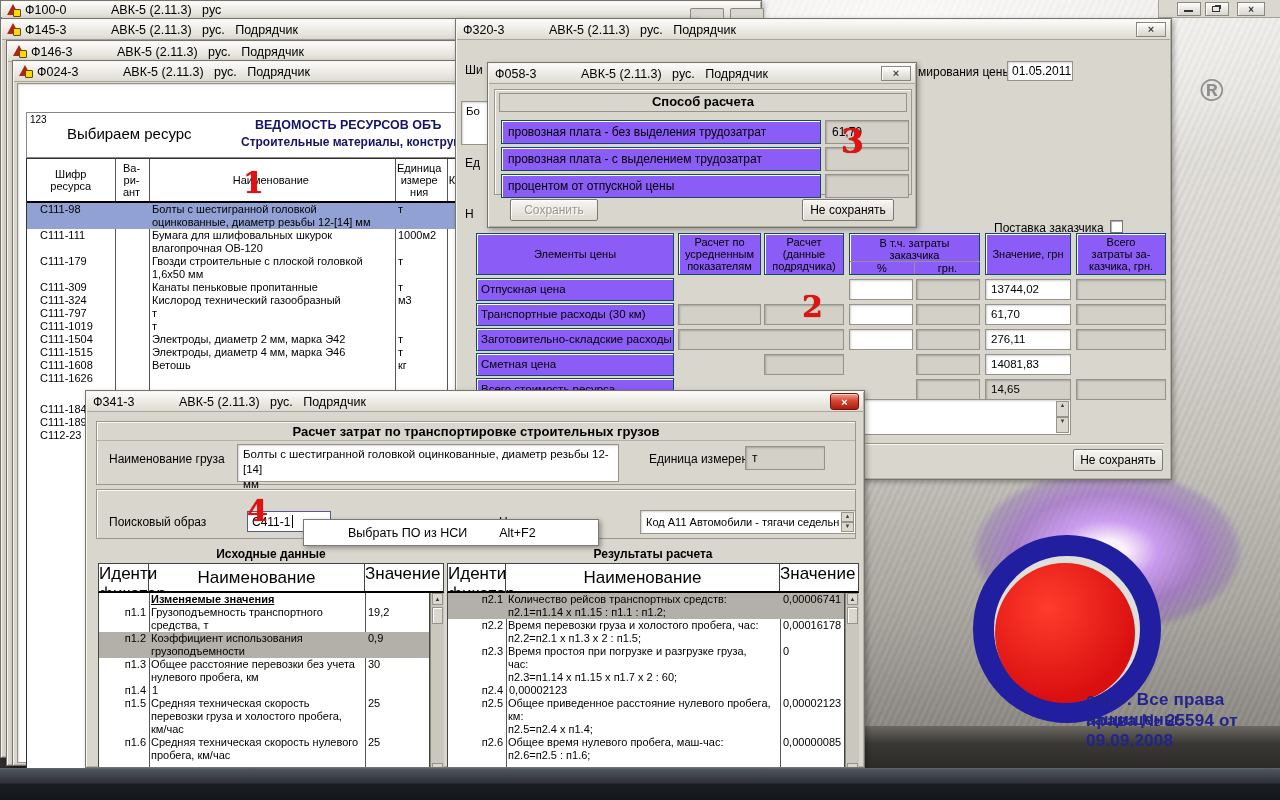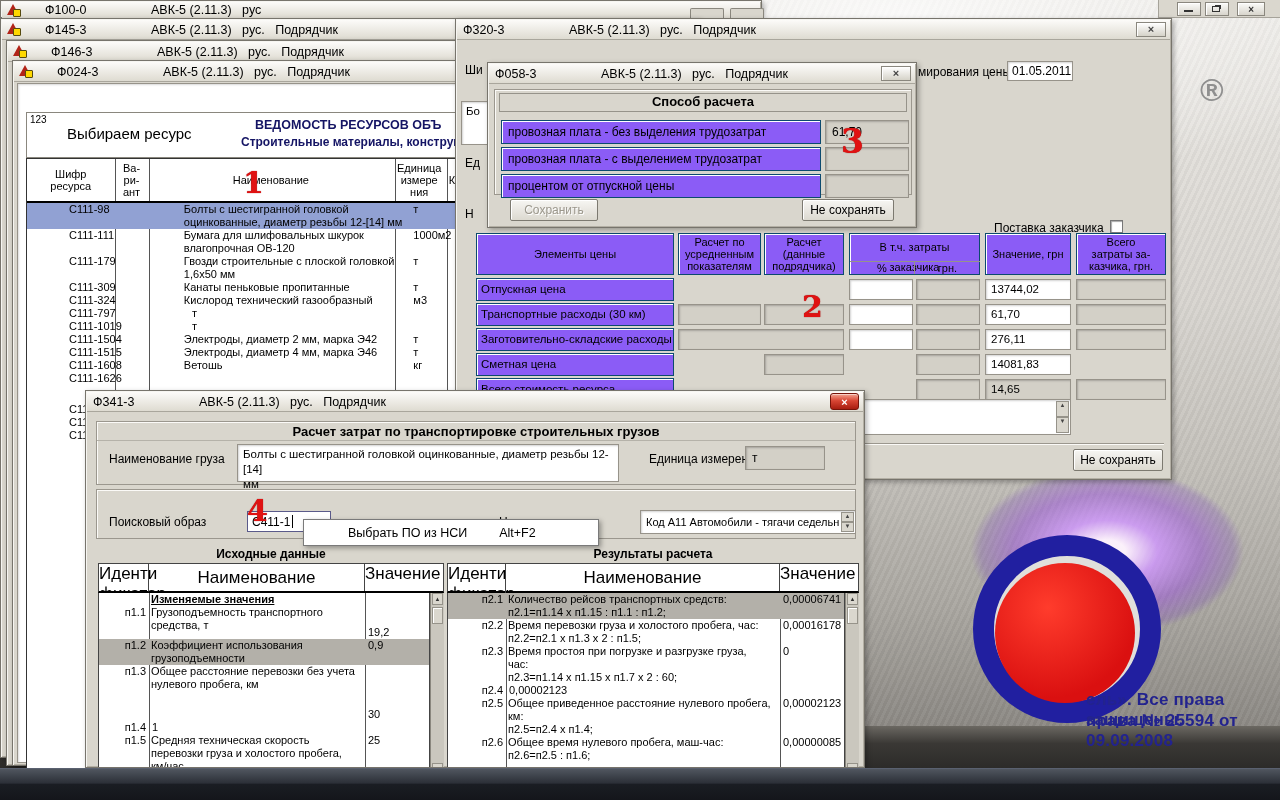--- a/index.html
+++ b/index.html
@@ -21,21 +21,21 @@
     background:radial-gradient(circle at 38% 32%, #ff3c2c, #da1010 70%);}
   #regmark{left:1200px;top:72px;font-size:32px;color:#8f8f8f;font-weight:bold;}
   .copyline{font-weight:bold;font-size:17px;color:#23238e;letter-spacing:.2px;}
   #copy1{left:1086px;top:690px;}
   #copy2{left:1086px;top:711px;}
 
   
   .win{position:absolute;background:#d9d6cd;border:1px solid #77746c;
     box-shadow:inset 1px 1px 0 #f6f5f1, inset -1px -1px 0 #b3afa4, 2px 2px 5px rgba(0,0,0,.3);}
   .tbar{position:absolute;left:1px;top:1px;right:1px;height:20px;display:flex;align-items:center;
-    background:linear-gradient(180deg,#fcfbf9,#dedbd1);border-bottom:1px solid #a9a69c;font-size:12.5px;gap:20px;}
+    background:linear-gradient(180deg,#fcfbf9,#dedbd1);border-bottom:1px solid #a9a69c;font-size:12.5px;}
   .tbar18{height:17px;}
   .tcode{margin-left:6px;width:62px;}
   .trest{margin-left:24px;white-space:pre;}
   .app-ico{position:relative;width:15px;height:13px;display:inline-block;margin-left:4px;flex:0 0 15px;}
   .app-ico::before{content:"";position:absolute;left:1px;top:0;border-left:6px solid transparent;border-right:6px solid transparent;border-bottom:11px solid #b22418;}
   .app-ico::after{content:"";position:absolute;right:0;bottom:0;width:6px;height:6px;background:#ffd800;border:1px solid #554a10;border-radius:1px;}
   .app-ico+.tcode{margin-left:4px;}
   .xbtn{margin-left:auto;margin-right:4px;width:30px;height:15px;background:linear-gradient(#ffffff,#d5d2c8);
     border:1px solid #8a877e;box-shadow:inset 1px 1px 0 #fff;display:flex;align-items:center;justify-content:center;
     font-size:11px;font-weight:bold;color:#444;line-height:1;}
@@ -59,21 +59,21 @@
   #rtable{left:8px;top:74px;width:434px;height:628px;background:#fff;border:1px solid #333;overflow:hidden;
     background-image:linear-gradient(#555,#555),linear-gradient(#555,#555),linear-gradient(#555,#555),linear-gradient(#555,#555);
     background-repeat:no-repeat;background-size:1px 100%,1px 100%,1px 100%,1px 100%;
     background-position:88px 0,122px 0,368px 0,420px 0;}
   #rhdr{display:flex;height:44px;border-bottom:2px solid #000;font-size:11px;text-align:center;align-items:center;}
   #rhdr span{display:block;}
   .rh-code{width:88px;}.rh-var{width:34px;}.rh-name{width:246px;}.rh-unit{width:52px;}.rh-k{width:14px;}
   .rrow{display:flex;min-height:13px;font-size:11px;line-height:13px;}
   .rrow.sel{background:#91a1d3;}
   .rcell{display:block;}
-  .rc-code{width:88px;padding-left:2px;margin-left:40px;}
+  .rc-code{width:88px;padding-left:13px;}
   .rc-var{width:34px;}
   .rc-name{width:246px;padding-left:3px;}
   .rc-unit{width:52px;padding-left:3px;}
 
   
   .f320hc{position:absolute;top:0;height:42px;font-size:11px;text-align:center;display:flex;align-items:center;justify-content:center;}
   .f320row{position:absolute;height:25px;}
   .f320lab{position:absolute;left:0;top:0;width:198px;height:23px;font-size:11.5px;padding:4px 0 8px 4px;}
   .f320box{position:absolute;top:1px;height:21px;font-size:11.5px;padding:3px 0 0 5px;}
 
@@ -314,21 +314,21 @@
 
   <div class="abs" style="left:20px;top:214px;width:692px;height:212px;">
     <div class="f320hc rc" style="left:0;width:198px;">Элементы цены</div>
     <div class="f320hc rc pre" style="left:202px;width:83px;">Расчет по
 усредненным
 показателям</div>
     <div class="f320hc rc pre" style="left:288px;width:80px;">Расчет
 (данные
 подрядчика)</div>
     <div class="f320hc rc" style="left:373px;width:131px;display:block;">
-      <div class="pre" style="padding-top:3px;line-height:20px;">В т.ч. затраты
+      <div class="pre" style="padding-top:3px;line-height:12px;">В т.ч. затраты
 заказчика</div>
       <span class="abs" style="left:0;top:27px;width:64px;text-align:center;border-top:1px solid #96938a;">%</span>
       <span class="abs" style="left:64px;top:27px;width:66px;text-align:center;border-top:1px solid #96938a;border-left:1px solid #96938a;">грн.</span>
     </div>
     <div class="f320hc rc" style="left:509px;width:86px;">Значение, грн</div>
     <div class="f320hc rc pre" style="left:600px;width:90px;">Всего
 затраты за-
 казчика, грн.</div>
     <div id="f320rows">
         <div class="f320row" style="left: 0px; top: 45px; width: 692px;">
@@ -444,33 +444,33 @@
 фикатор</span>
       <span style="width:216px;border-right:1px solid #444;align-self:stretch;line-height:28px;">Наименование</span>
       <span style="width:64px;">Значение</span>
     </div>
     <div class="tbody" style="left:0;top:46px;width:332px;height:182px;background-image:linear-gradient(#555,#555),linear-gradient(#555,#555);background-position:50px 0,266px 0;" id="ltab">
       <div class="sect" style="padding-left:52px;">Изменяемые значения</div>
     <div class="trow">
           <span class="tid" style="width: 50px;">п1.1</span>
           <span class="tnm pre" style="width: 216px;">Грузоподъемность транспортного
 средства, т</span>
-          <span class="tvl" style="width: 64px; margin-top: 20px;">19,2</span>
+          <span class="tvl" style="width: 64px;">19,2</span>
         </div>
         <div class="trow hl">
           <span class="tid" style="width: 50px;">п1.2</span>
           <span class="tnm pre" style="width: 216px;">Коэффициент использования
 грузоподъемности</span>
           <span class="tvl" style="width: 64px;">0,9</span>
         </div>
         <div class="trow">
           <span class="tid" style="width: 50px;">п1.3</span>
           <span class="tnm pre" style="width: 216px;">Общее расстояние перевозки без учета
 нулевого пробега, км</span>
-          <span class="tvl" style="width: 64px; margin-top: 43px;">30</span>
+          <span class="tvl" style="width: 64px;">30</span>
         </div>
         <div class="trow">
           <span class="tid" style="width: 50px;">п1.4</span>
           <span class="tvl" style="width: 64px;">1</span>
         </div>
         <div class="trow">
           <span class="tid" style="width: 50px;">п1.5</span>
           <span class="tnm pre" style="width: 216px;">Средняя техническая скорость
 перевозки груза и холостого пробега,
 км/час</span>

